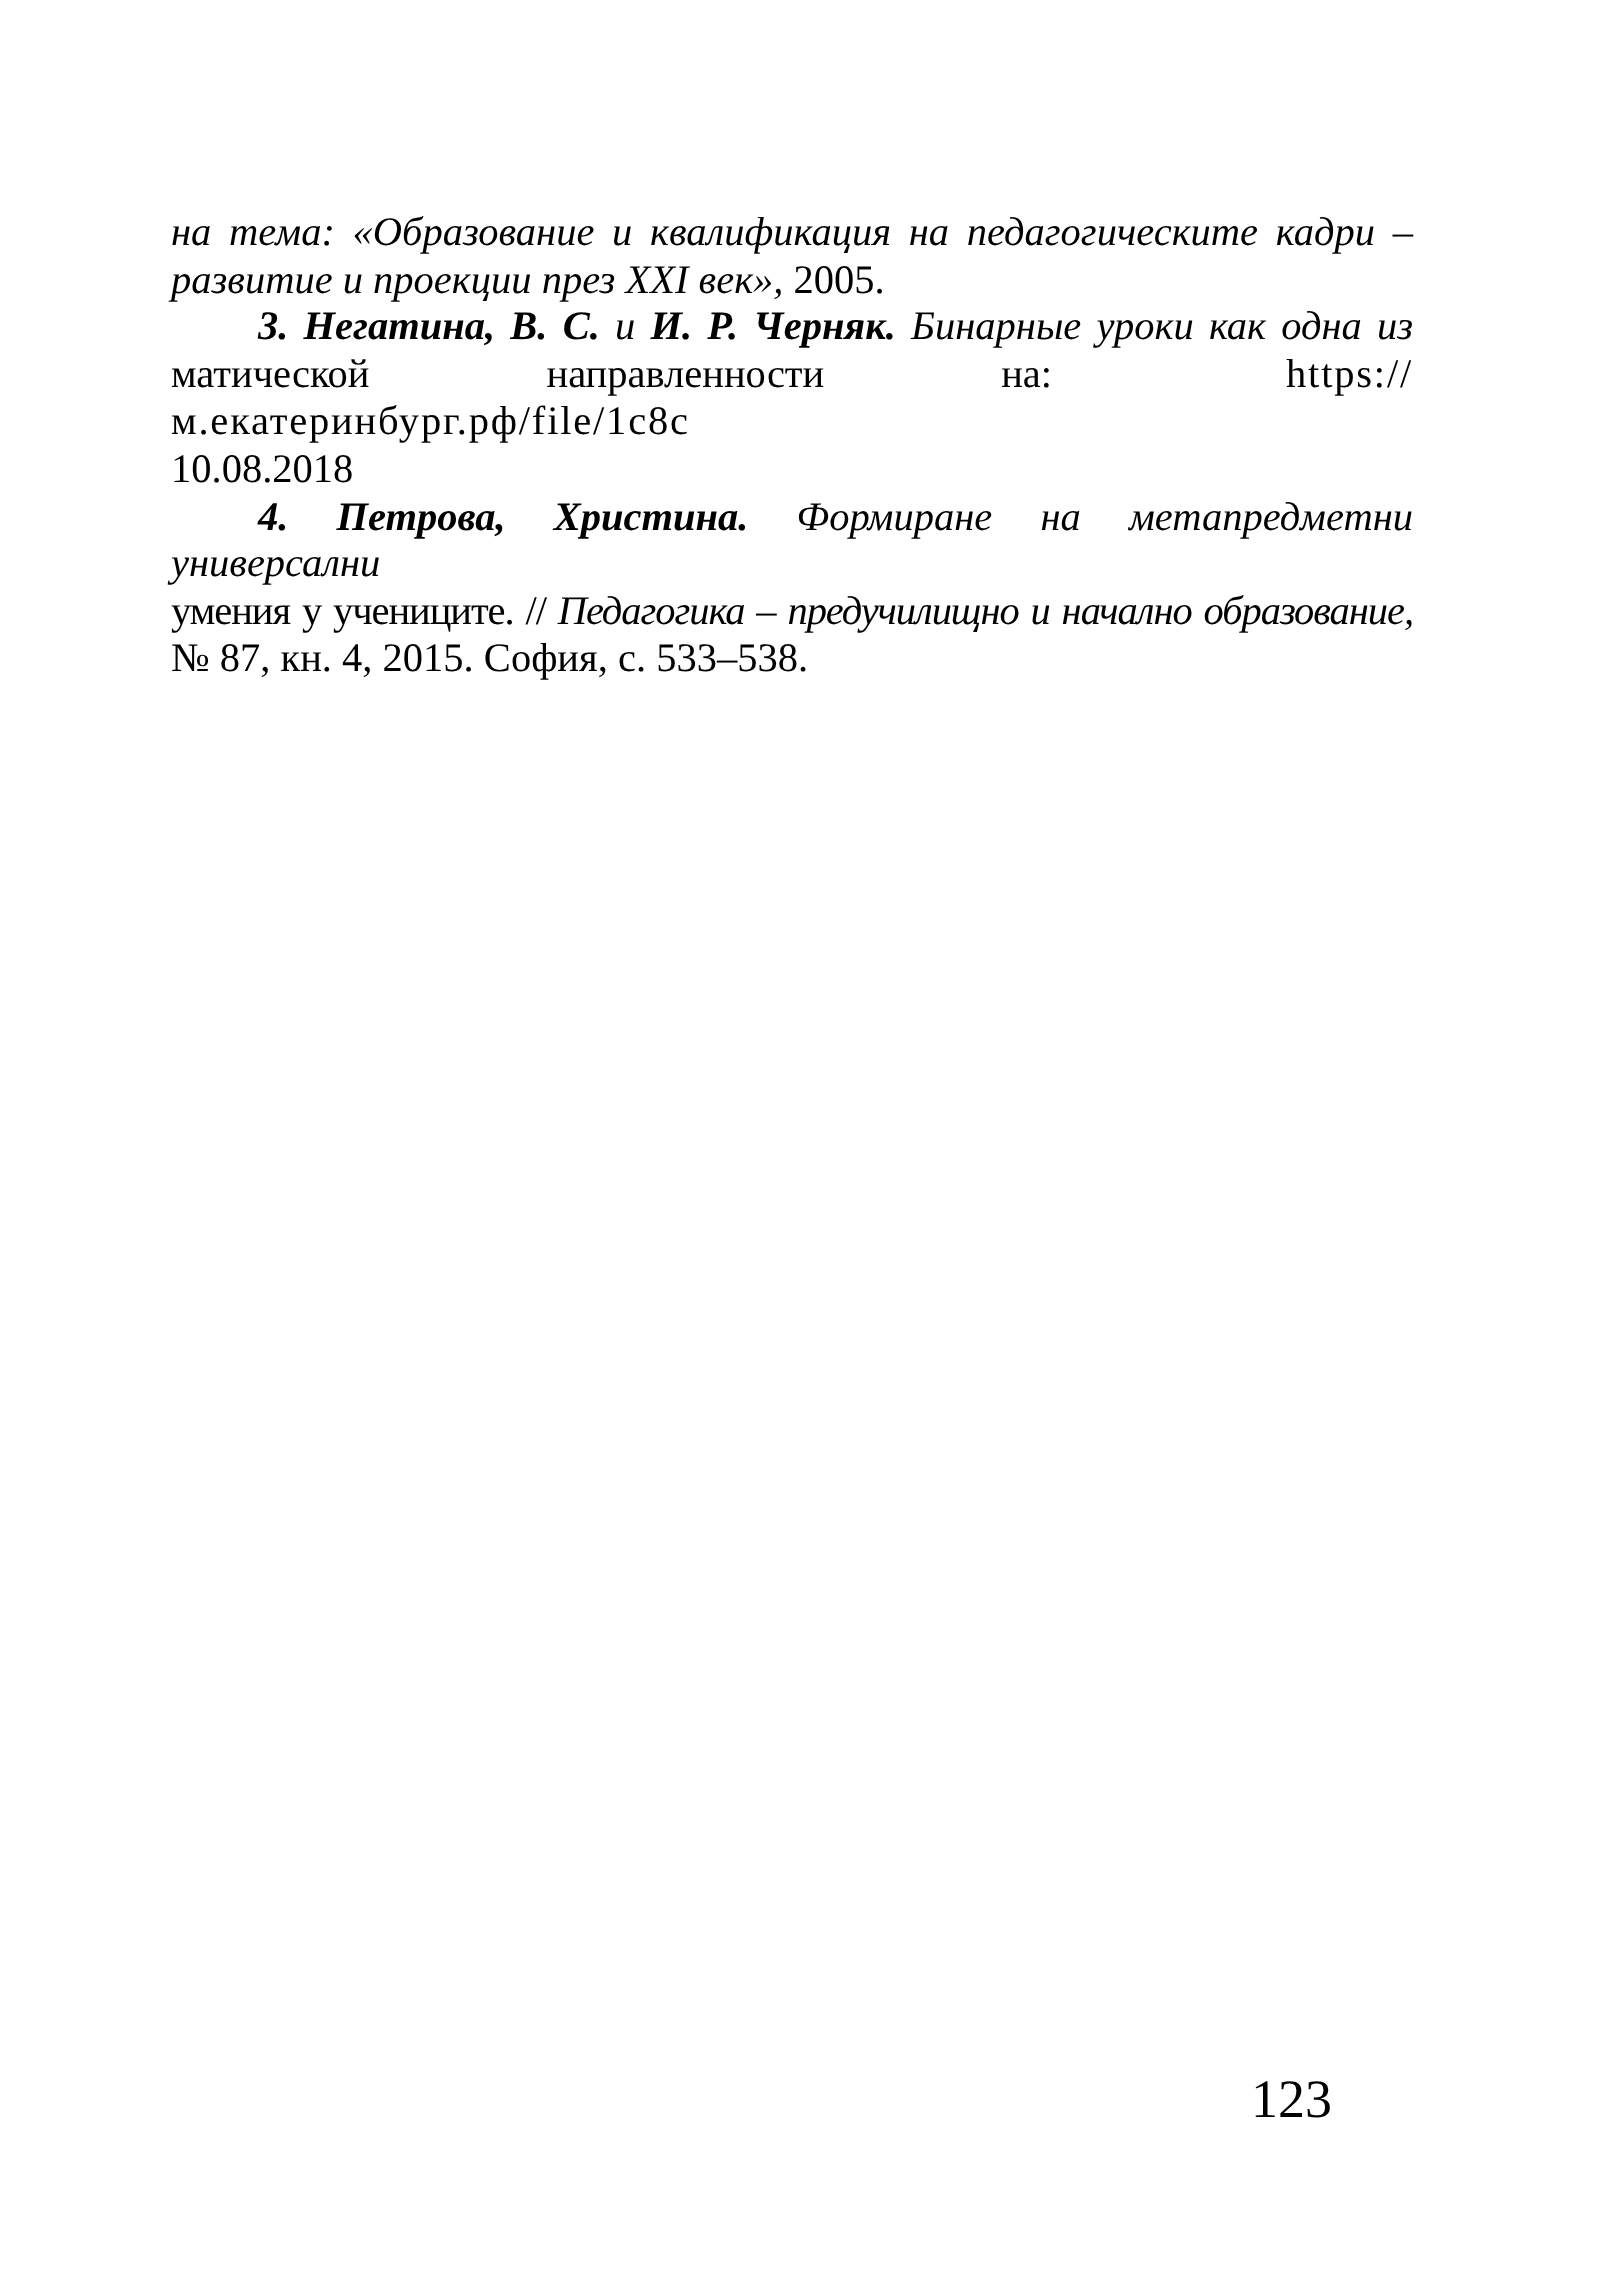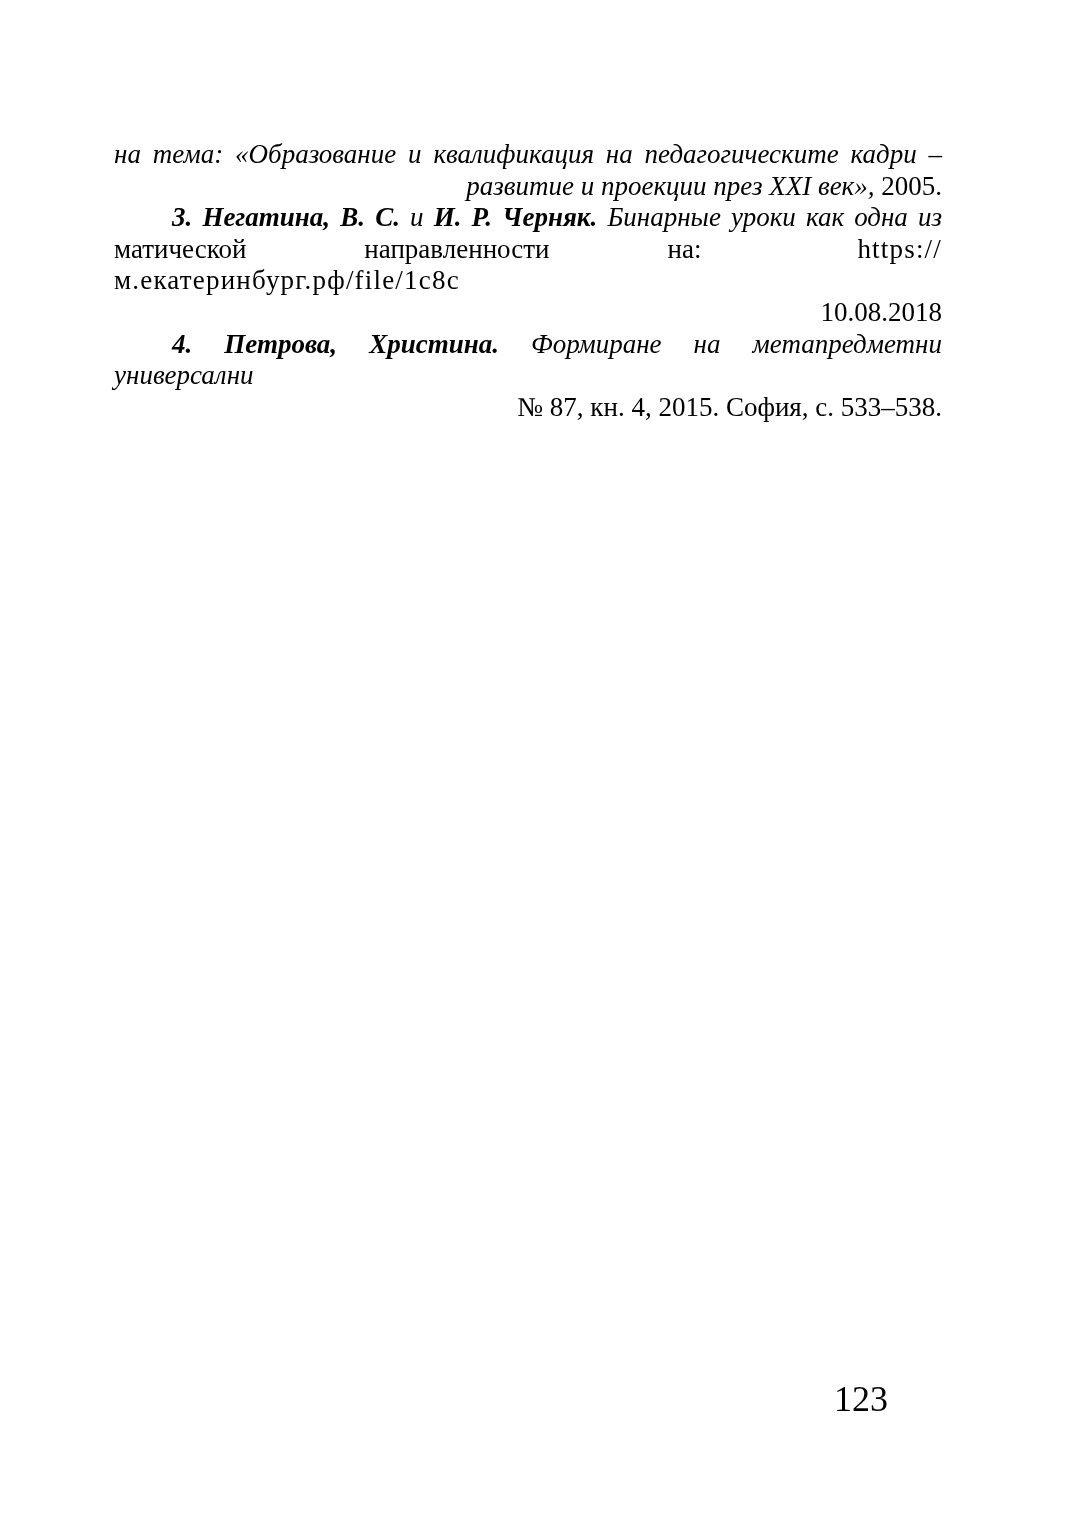--- a/index.html
+++ b/index.html
@@ -23,21 +23,20 @@
     position: absolute;
     left: 114px;
     top: 139px;
     width: 828px;
     font-size: 27px;
     line-height: 31.6px;
   }
   .line {
     margin: 0;
     padding: 0;
-    text-align: right;
   }
   .line.justify {
     text-align: justify;
     text-align-last: justify;
   }
   .line.indent {
     text-indent: 58px;
     font-style: italic;
   }
   .line.tight {
@@ -58,16 +57,17 @@
 <body>
 
 <div class="page">
   <div class="text-block" id="lines-container">
       <p class="line justify"><span class="run italic">на тема: «Образование и квалификация на педагогическите кадри –</span></p>
       <p class="line"><span class="run italic">развитие и проекции през XXI век»,</span><span class="run"> 2005.</span></p>
       <p class="line justify indent"><span class="run bold">3. Негатина, В. С.</span><span class="run"> и </span><span class="run bold">И. Р. Черняк.</span><span class="run"> Бинарные уроки как одна из</span></p>
       <p class="line justify"><span class="run">матической направленности на: </span><span class="run url">https://м.екатеринбург.рф/file/1c8c</span></p>
       <p class="line"><span class="run">10.08.2018</span></p>
       <p class="line justify indent"><span class="run bold">4. Петрова, Христина.</span><span class="run"> Формиране на метапредметни универсални</span></p>
+      <p class="line justify tight"><span class="run">умения у учениците. // </span><span class="run italic">Педагогика – предучилищно и начално образование,</span></p>
       <p class="line"><span class="run">№ 87, кн. 4, 2015. София, с. 533–538.</span></p>
     </div>
   <div class="page-number">123</div>
 </div>
 
 </body></html>

